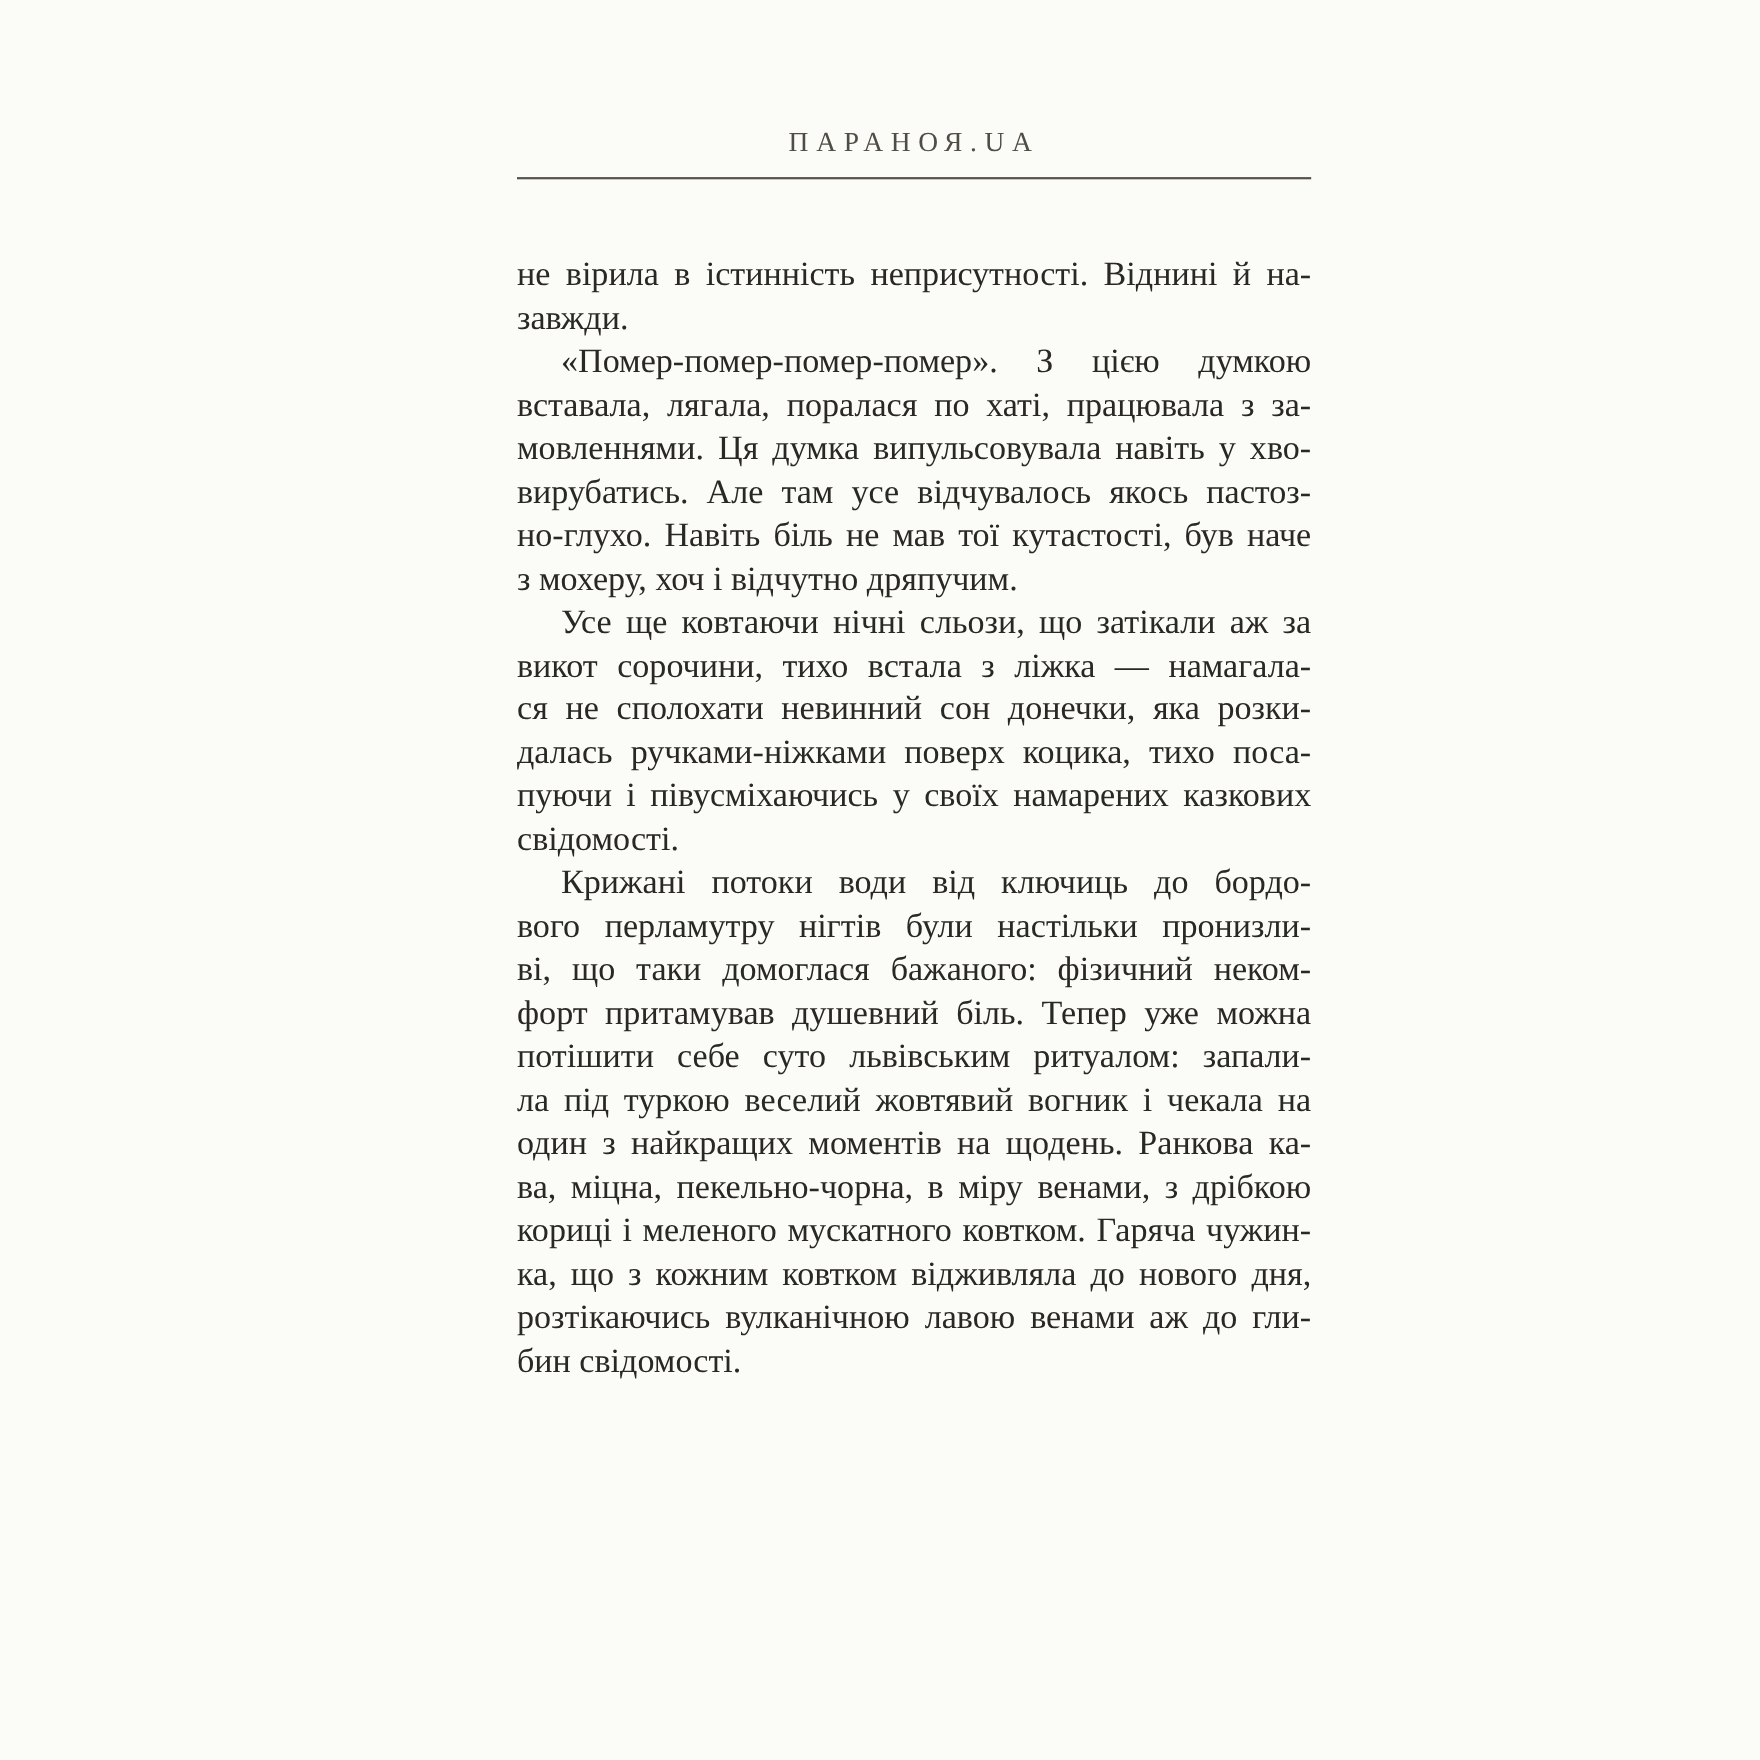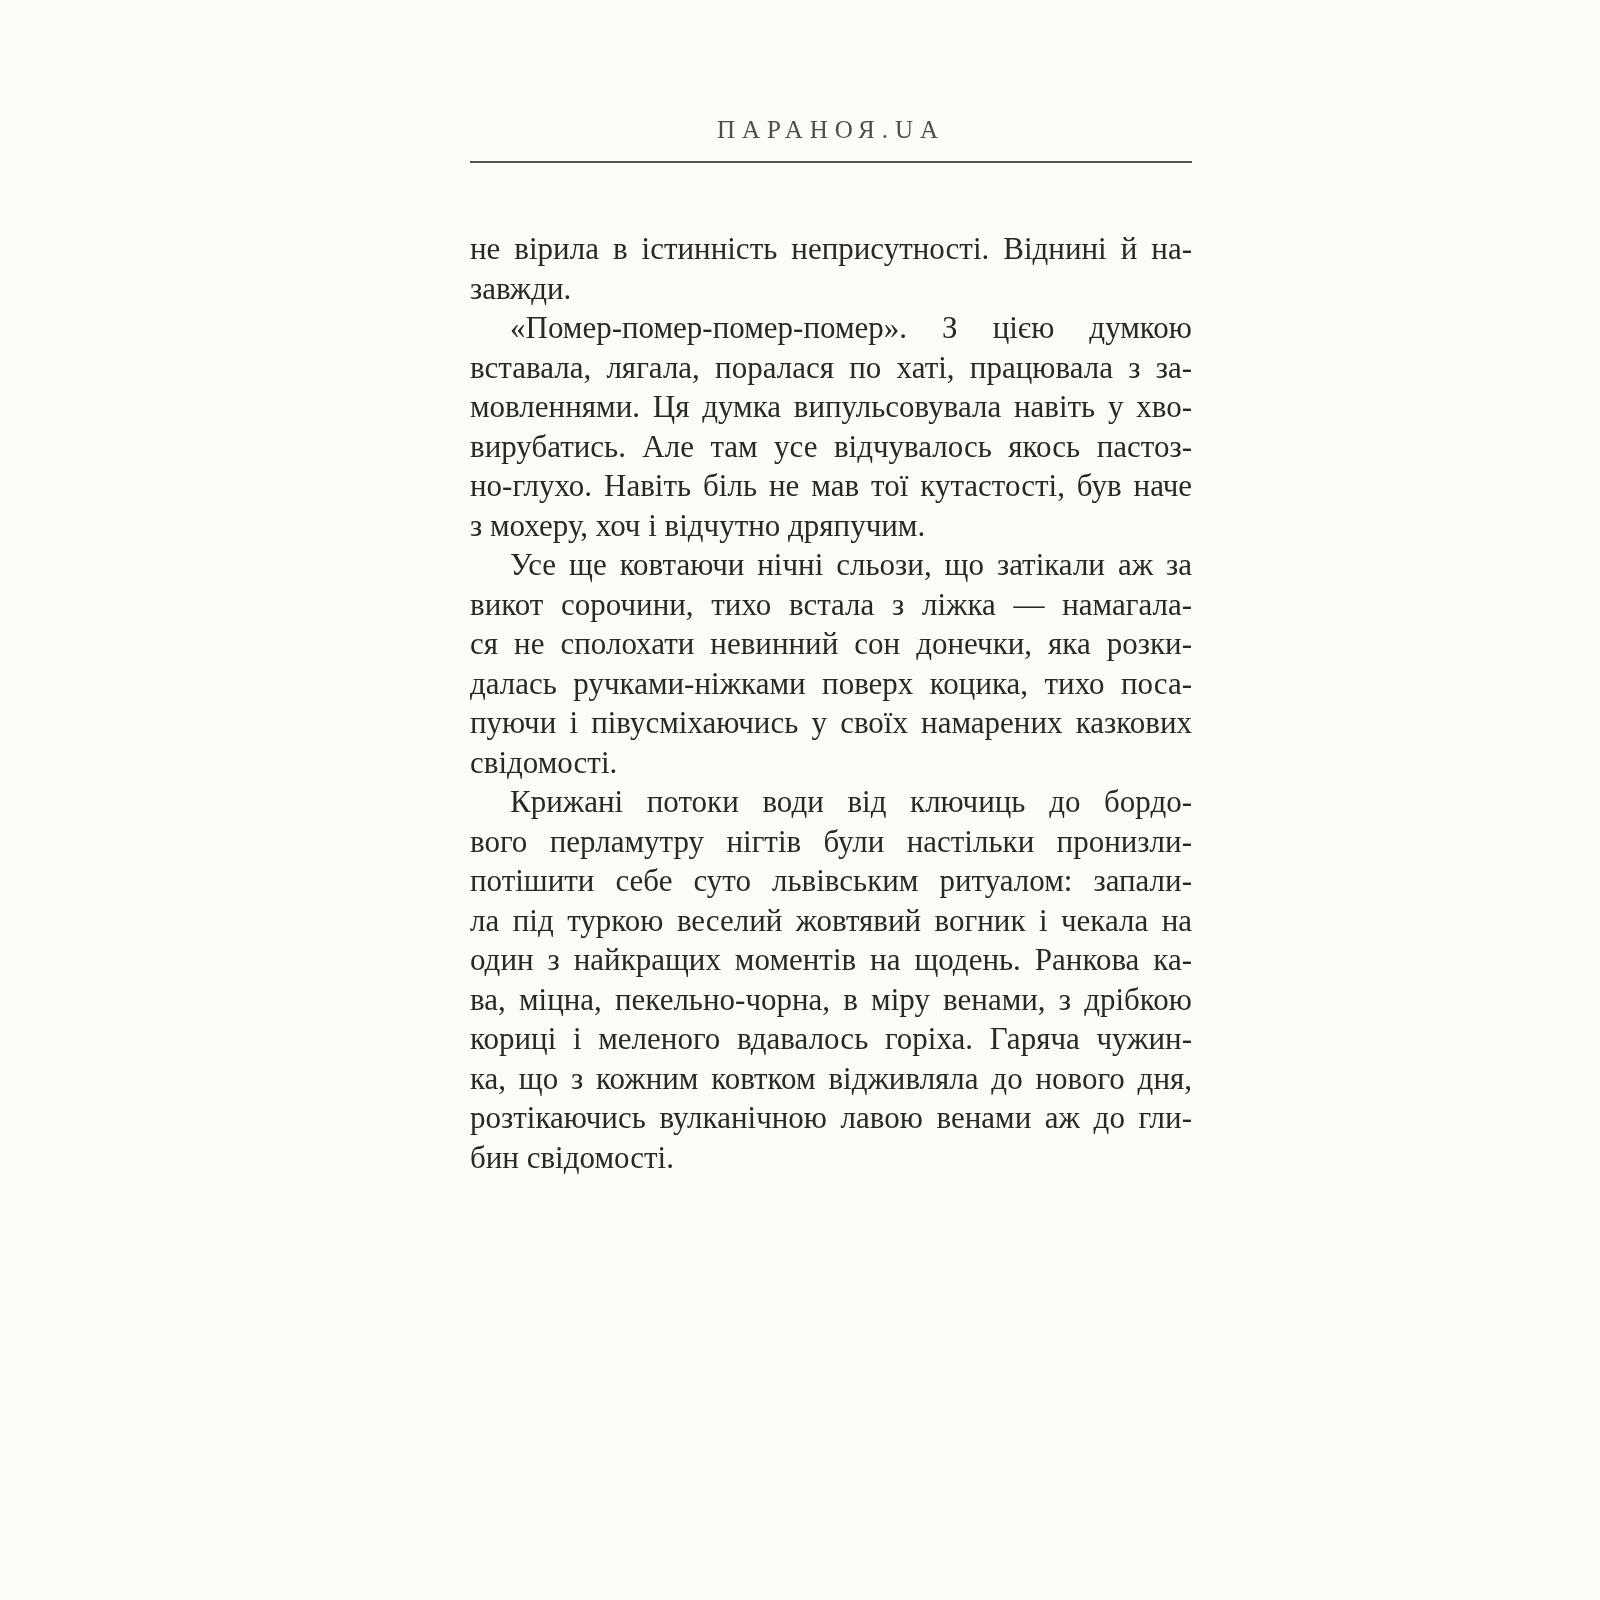--- a/index.html
+++ b/index.html
@@ -88,24 +88,26 @@
         <div class="line first-indent">Усе ще ковтаючи нічні сльози, що затікали аж за</div>
         <div class="line">викот сорочини, тихо встала з ліжка — намагала-</div>
         <div class="line">ся не сполохати невинний сон донечки, яка розки-</div>
         <div class="line">далась ручками-ніжками поверх коцика, тихо поса-</div>
         <div class="line">пуючи і півусміхаючись у своїх намарених казкових</div>
         <div class="line last">свідомості.</div>
       </div>
       <div class="paragraph">
         <div class="line first-indent">Крижані потоки води від ключиць до бордо-</div>
         <div class="line">вого перламутру нігтів були настільки пронизли-</div>
+        <div class="line">ві, що таки домоглася бажаного: фізичний неком-</div>
+        <div class="line">форт притамував душевний біль. Тепер уже можна</div>
         <div class="line">потішити себе суто львівським ритуалом: запали-</div>
         <div class="line">ла під туркою веселий жовтявий вогник і чекала на</div>
         <div class="line">один з найкращих моментів на щодень. Ранкова ка-</div>
         <div class="line">ва, міцна, пекельно-чорна, в міру венами, з дрібкою</div>
-        <div class="line">кориці і меленого вдавалось горіха. Гаряча чужин-</div>
+        <div class="line">кориці і меленого мускатного ковтком. Гаряча чужин-</div>
         <div class="line">ка, що з кожним ковтком відживляла до нового дня,</div>
         <div class="line">розтікаючись вулканічною лавою венами аж до гли-</div>
         <div class="line last">бин свідомості.</div>
       </div>
     </div>
 
 </div>
 
 </body></html>

